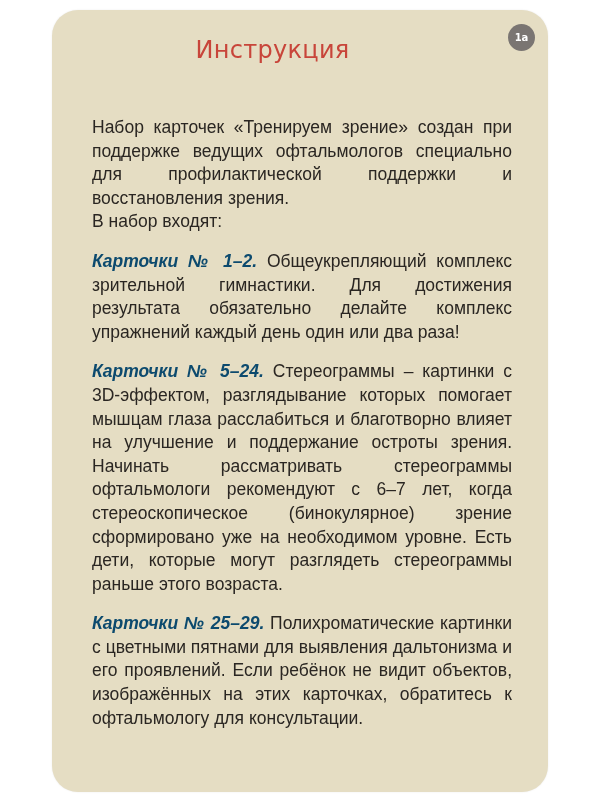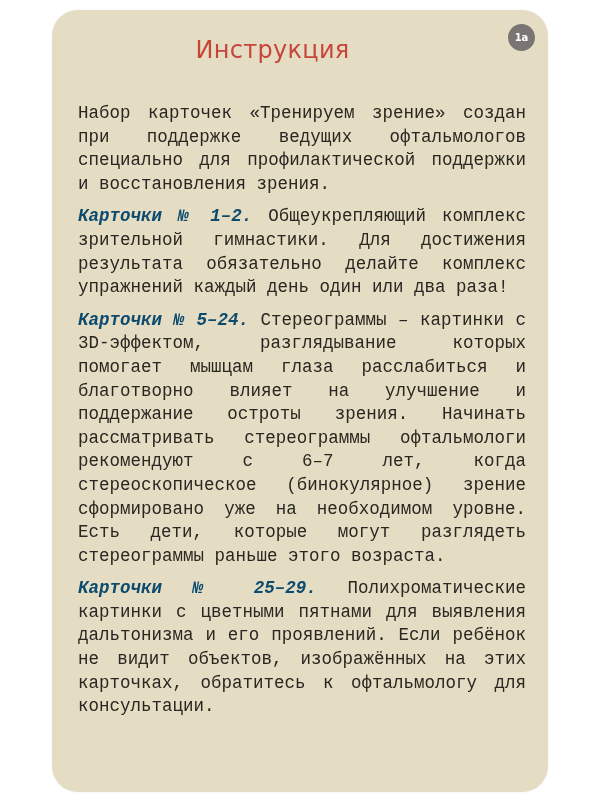--- a/index.html
+++ b/index.html
@@ -50,43 +50,43 @@
       position: absolute;
       left: 76px;
       top: 100px;
       width: 452px;
       font-family: "Liberation Sans", sans-serif;
       font-size: 17.5px;
       line-height: 23.6px;
       color: #2a2622;
     }
     .para {
-      margin: 2px;
+      margin: 16px;
       text-align: justify;
-      font-family: Liberation Mono, monospace;
     }
     .para.gap { margin-top: 9px; }
     .label {
       color: #0c4a6e;
       font-weight: bold;
       font-style: italic;
     }
   </style>
 </head>
 <body>
 
 <div class="card"></div>
 
 <div class="badge">1a</div>
 
 <div class="title">Инструкция</div>
 
 <div class="body">
   <p class="para">
     <span>Набор карточек «Тренируем зрение» создан при поддержке ведущих офтальмологов специально для профилактической поддержки и восстановления зрения.</span><br>
+    <span>В набор входят:</span>
   </p>
 
   <p class="para gap">
     <span class="label">Карточки № 1–2.</span><span> Общеукрепляющий комплекс зрительной гимнастики. Для достижения результата обязательно делайте комплекс упражнений каждый день один или два раза!</span>
   </p>
 
 
   <p class="para gap">
     <span class="label">Карточки № 5–24.</span><span> Стереограммы – картинки с 3D-эффектом, разглядывание которых помогает мышцам глаза расслабиться и благотворно влияет на улучшение и поддержание остроты зрения. Начинать рассматривать стереограммы офтальмологи рекомендуют с 6–7 лет, когда стереоскопическое (бинокулярное) зрение сформировано уже на необходимом уровне. Есть дети, которые могут разглядеть стереограммы раньше этого возраста.</span>
   </p>

